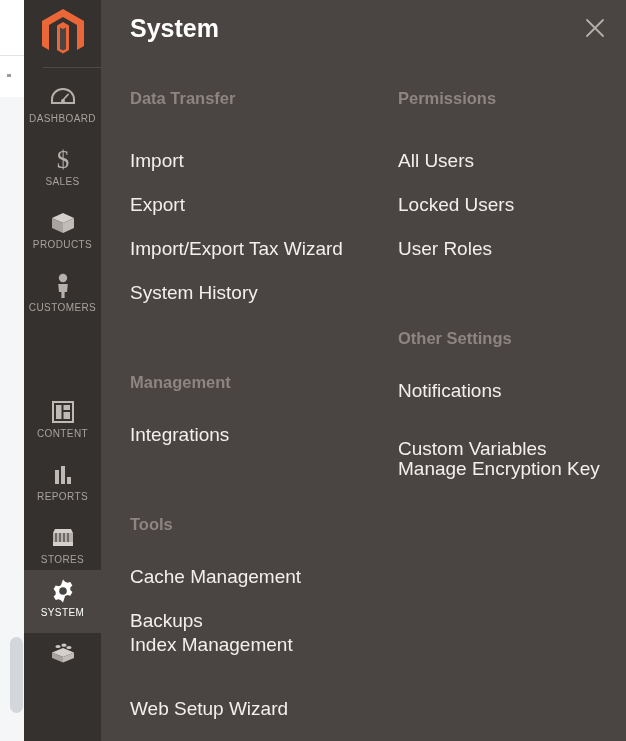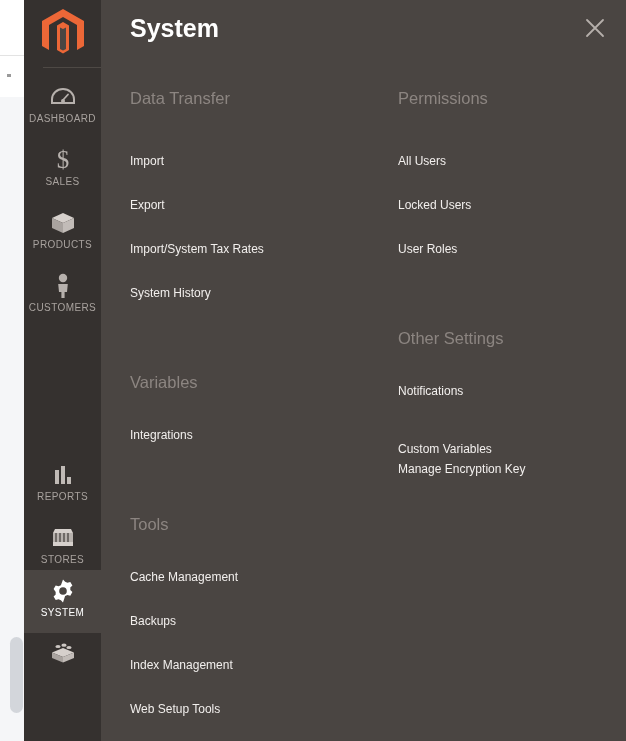--- a/index.html
+++ b/index.html
@@ -146,24 +146,25 @@
     top: 88px;
   }
   #col-left  { left: 29px; width: 250px; }
   #col-right { left: 297px; width: 215px; }
 
   .group-title {
     color: #8c8581;
     font-size: 16.5px;
     font-family: "Liberation Sans", sans-serif;
     line-height: 20px;
+    font-weight: bold;
   }
   .menu-link {
     color: #f2efed;
-    font-size: 12px;
+    font-size: 19px;
     font-family: "Liberation Sans", sans-serif;
     line-height: 18px;
     cursor: pointer;
     display: block;
   }
 
   
   .abs { position: absolute; left: 0; white-space: nowrap; }
 </style>
 </head>
@@ -224,20 +225,31 @@
     <span class="nav-icon">
       <svg width="18" height="26" viewBox="0 0 18 26">
         <circle cx="9" cy="5" r="4.2" fill="#b7b1ad"></circle>
         <path d="M4.2 11 L13.8 11 L13 19 L10.6 19 L10.6 25 L7.4 25 L7.4 19 L5 19 Z" fill="#b7b1ad"></path>
       </svg>
     </span>
     <span class="nav-label">CUSTOMERS</span>
   </div>
 
 
+  <div class="nav-item" style="top:391px">
+    <span class="nav-icon">
+      <svg width="24" height="24" viewBox="0 0 24 24">
+        <rect x="2" y="2" width="20" height="20" fill="none" stroke="#c0bab6" stroke-width="2"></rect>
+        <rect x="5" y="5" width="5.5" height="14" fill="#c0bab6"></rect>
+        <rect x="12.5" y="5" width="6.5" height="5" fill="#c0bab6"></rect>
+        <rect x="12.5" y="12" width="6.5" height="7" fill="#c0bab6"></rect>
+      </svg>
+    </span>
+    <span class="nav-label">CONTENT</span>
+  </div>
 
   <div class="nav-item" style="top:454px">
     <span class="nav-icon">
       <svg width="24" height="24" viewBox="0 0 24 24">
         <rect x="4" y="7" width="4" height="14" fill="#c0bab6"></rect>
         <rect x="10" y="3" width="4" height="18" fill="#c0bab6"></rect>
         <rect x="16" y="14" width="4" height="7" fill="#c0bab6"></rect>
       </svg>
     </span>
     <span class="nav-label">REPORTS</span>
@@ -289,31 +301,31 @@
       <svg width="22" height="22" viewBox="0 0 22 22">
         <path d="M3 3 L19 19 M19 3 L3 19" stroke="#b5afab" stroke-width="1.8" stroke-linecap="round"></path>
       </svg>
     </div>
   </div>
 
   <div class="menu-col" id="col-left">
     <div class="abs group-title" style="top:0px">Data Transfer</div>
     <a class="abs menu-link" style="top:64px">Import</a>
     <a class="abs menu-link" style="top:108px">Export</a>
-    <a class="abs menu-link" style="top:152px">Import/System Tax Rates</a>
+    <a class="abs menu-link" style="top:152px">Import/Export Tax Wizard</a>
     <a class="abs menu-link" style="top:196px">System History</a>
 
-    <div class="abs group-title" style="top:284px">Variables</div>
+    <div class="abs group-title" style="top:284px">Management</div>
     <a class="abs menu-link" style="top:338px">Integrations</a>
 
     <div class="abs group-title" style="top:426px">Tools</div>
     <a class="abs menu-link" style="top:480px">Cache Management</a>
     <a class="abs menu-link" style="top:524px">Backups</a>
-    <a class="abs menu-link" style="top:568px">Index Management</a>
-    <a class="abs menu-link" style="top:612px">Web Setup Tools</a>
+    <a class="abs menu-link" style="top:548px">Index Management</a>
+    <a class="abs menu-link" style="top:612px">Web Setup Wizard</a>
   </div>
 
   <div class="menu-col" id="col-right">
     <div class="abs group-title" style="top:0px">Permissions</div>
     <a class="abs menu-link" style="top:64px">All Users</a>
     <a class="abs menu-link" style="top:108px">Locked Users</a>
     <a class="abs menu-link" style="top:152px">User Roles</a>
 
     <div class="abs group-title" style="top:240px">Other Settings</div>
     <a class="abs menu-link" style="top:294px">Notifications</a>

